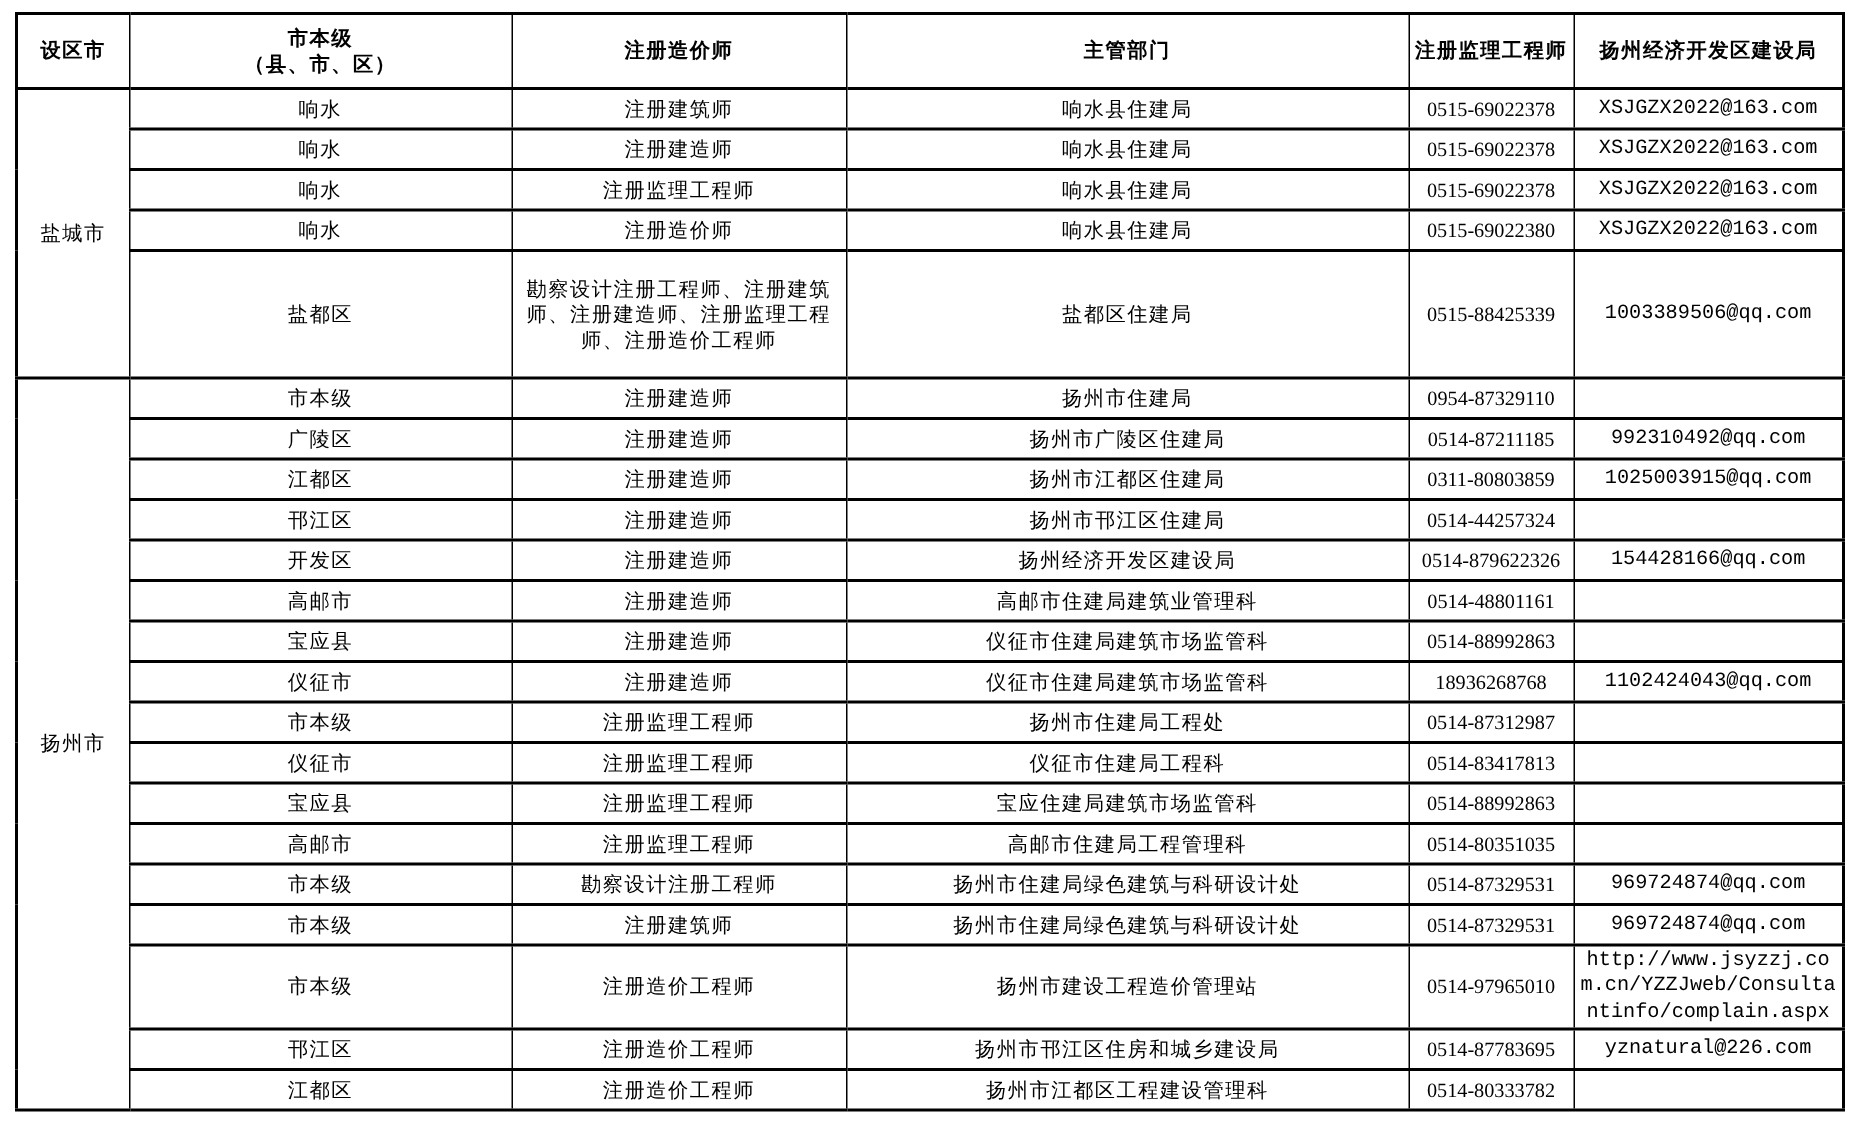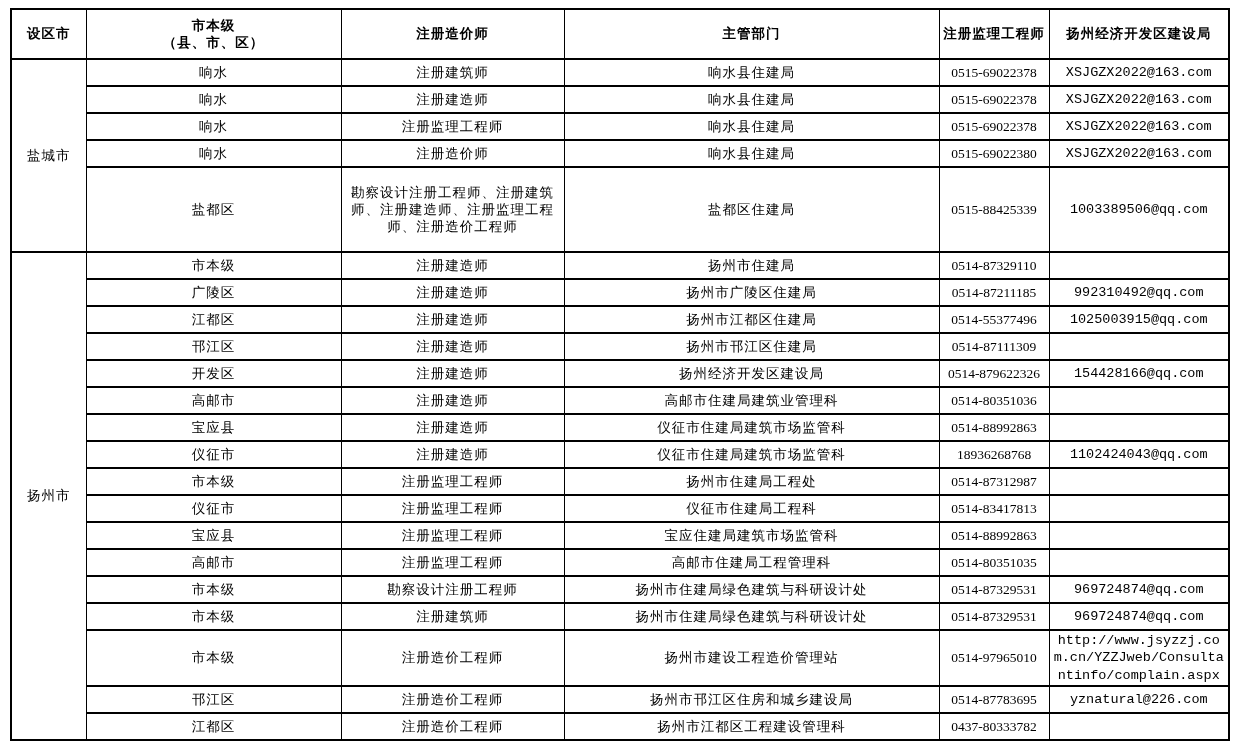--- a/index.html
+++ b/index.html
@@ -108,56 +108,56 @@
           <td class="cn">勘察设计注册工程师、注册建筑师、注册建造师、注册监理工程师、注册造价工程师</td>
           <td class="cn">盐都区住建局</td>
           <td class="phone">0515-88425339</td>
           <td class="email">1003389506@qq.com</td>
         </tr>
         <tr>
           <td rowspan="17" class="cn">扬州市</td>
           <td class="cn">市本级</td>
           <td class="cn">注册建造师</td>
           <td class="cn">扬州市住建局</td>
-          <td class="phone">0514-87329110</td>
+          <td class="phone">0954-87329110</td>
           <td class="email"></td>
         </tr>
         <tr>
           <td class="cn">广陵区</td>
           <td class="cn">注册建造师</td>
           <td class="cn">扬州市广陵区住建局</td>
           <td class="phone">0514-87211185</td>
           <td class="email">992310492@qq.com</td>
         </tr>
         <tr>
           <td class="cn">江都区</td>
           <td class="cn">注册建造师</td>
           <td class="cn">扬州市江都区住建局</td>
-          <td class="phone">0514-55377496</td>
+          <td class="phone">0311-80803859</td>
           <td class="email">1025003915@qq.com</td>
         </tr>
         <tr>
           <td class="cn">邗江区</td>
           <td class="cn">注册建造师</td>
           <td class="cn">扬州市邗江区住建局</td>
-          <td class="phone">0514-87111309</td>
+          <td class="phone">0514-44257324</td>
           <td class="email"></td>
         </tr>
         <tr>
           <td class="cn">开发区</td>
           <td class="cn">注册建造师</td>
           <td class="cn">扬州经济开发区建设局</td>
           <td class="phone">0514-879622326</td>
           <td class="email">154428166@qq.com</td>
         </tr>
         <tr>
           <td class="cn">高邮市</td>
           <td class="cn">注册建造师</td>
           <td class="cn">高邮市住建局建筑业管理科</td>
-          <td class="phone">0514-80351036</td>
+          <td class="phone">0514-48801161</td>
           <td class="email"></td>
         </tr>
         <tr>
           <td class="cn">宝应县</td>
           <td class="cn">注册建造师</td>
           <td class="cn">仪征市住建局建筑市场监管科</td>
           <td class="phone">0514-88992863</td>
           <td class="email"></td>
         </tr>
         <tr>
@@ -220,18 +220,18 @@
           <td class="cn">邗江区</td>
           <td class="cn">注册造价工程师</td>
           <td class="cn">扬州市邗江区住房和城乡建设局</td>
           <td class="phone">0514-87783695</td>
           <td class="email">yznatural@226.com</td>
         </tr>
         <tr>
           <td class="cn">江都区</td>
           <td class="cn">注册造价工程师</td>
           <td class="cn">扬州市江都区工程建设管理科</td>
-          <td class="phone">0437-80333782</td>
+          <td class="phone">0514-80333782</td>
           <td class="email"></td>
         </tr>
       </tbody>
   </table>
 </div>
 
 </body></html>

